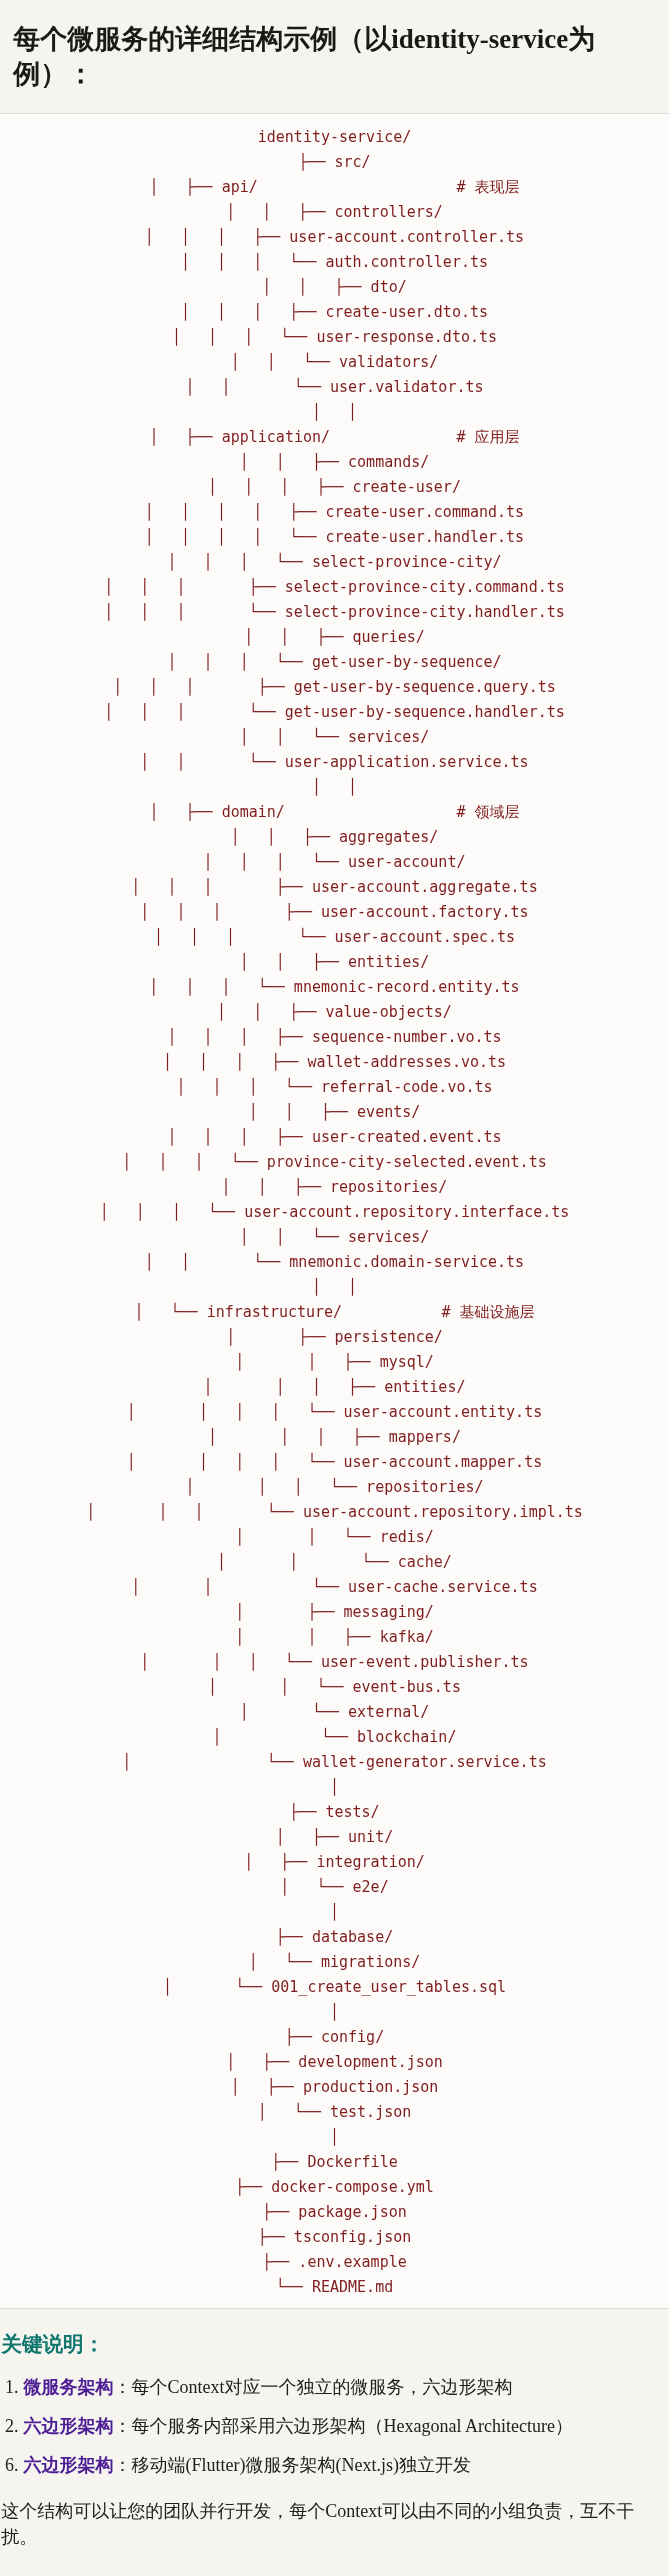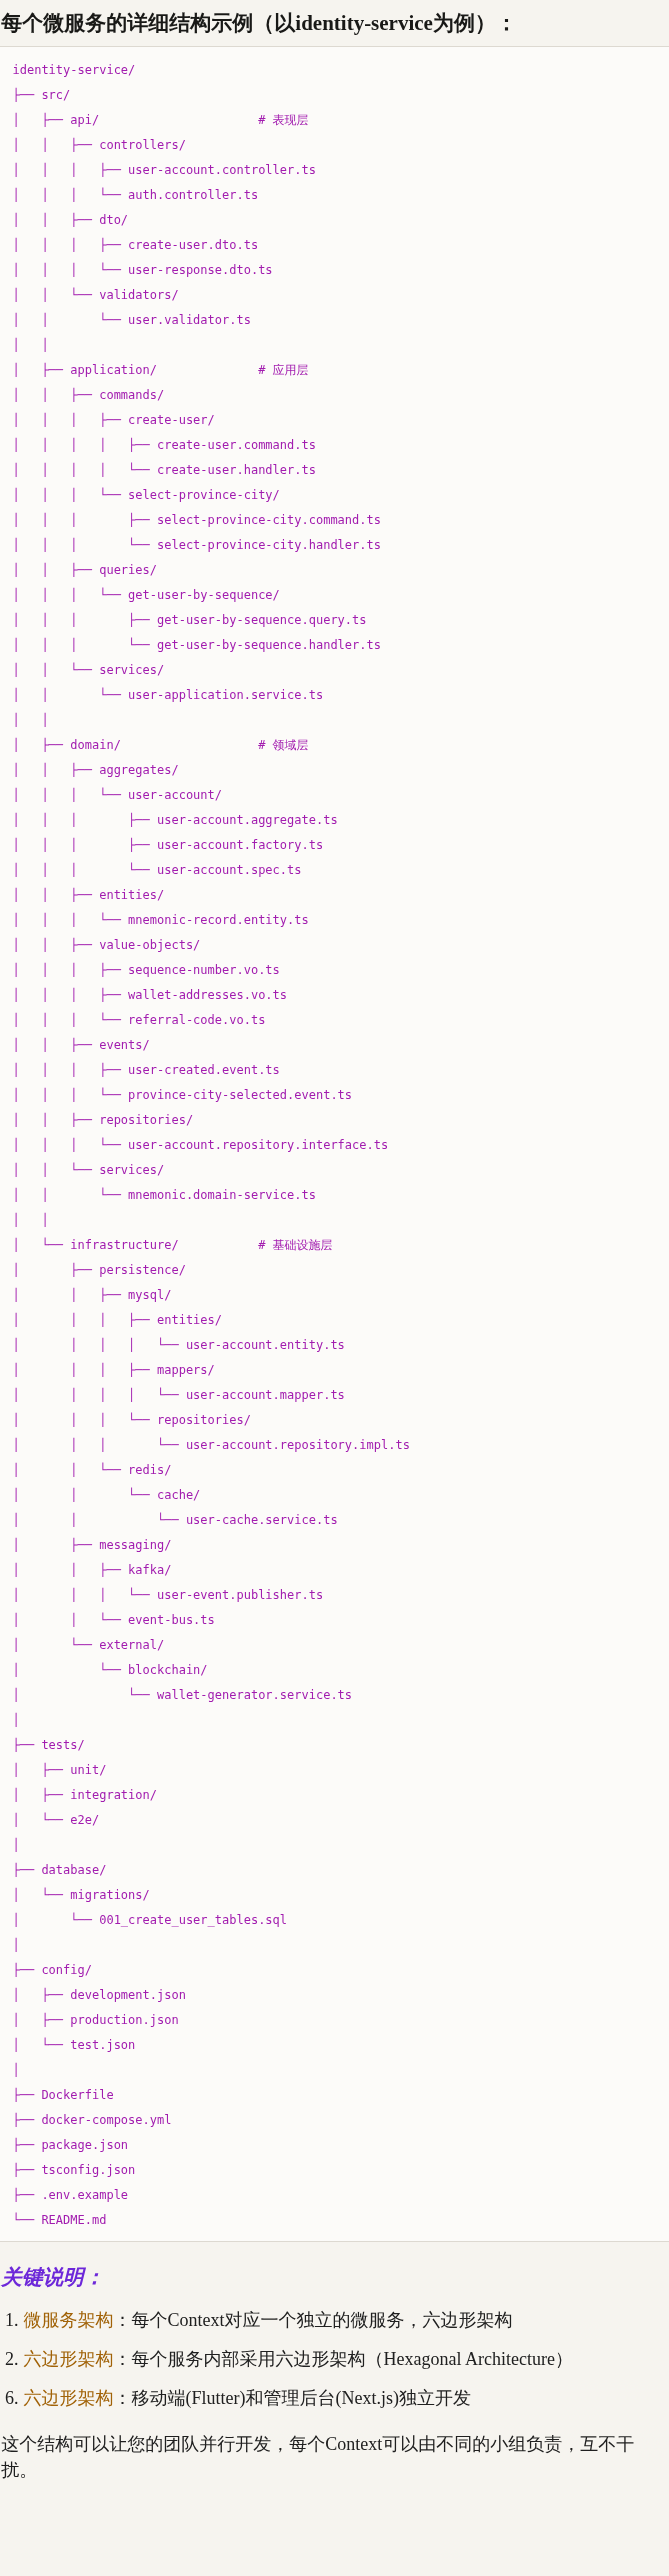--- a/index.html
+++ b/index.html
@@ -9,69 +9,69 @@
     width: 669px;
   }
   body {
     font-family: "Liberation Serif", "DejaVu Serif", serif;
     color: #1f1f1d;
     min-height: 2576px;
     box-sizing: border-box;
     padding-bottom: 8.8px;
   }
   .doc-title {
-    margin: 0;
+    margin: 12px;
     padding: 10px 2.5px 8.8px 1.3px;
-    font-size: 21px;
+    font-size: 27px;
     line-height: 1.3;
     font-weight: 700;
     color: #191917;
     font-family: "Liberation Serif", "DejaVu Serif", serif;
   }
   .code-block {
     margin: 0;
     border-top: 1.3px solid #ddd9d1;
     border-bottom: 1.3px solid #ddd9d1;
     background: #fcfbf9;
     padding: 11.3px 12.5px 7.5px 12.5px;
     font-family: "DejaVu Sans Mono", "Liberation Mono", monospace;
-    font-size: 12px;
+    font-size: 15px;
     line-height: 25px;
-    color: #a21caf;
+    color: #7f1d1d;
     white-space: pre;
     overflow: hidden;
+    text-align: center;
   }
   .notes {
     padding: 0 3.8px 0 1.3px;
   }
   .notes-heading {
     margin: 22.5px 0 16.3px 0;
     font-size: 20.6px;
     line-height: 1.3;
     font-weight: 700;
-    color: #6d28d9;
-    font-style: italic;
+    color: #0f766e;
   }
   .notes-list {
     list-style: none;
     margin: 0;
     padding: 0 0 0 3.8px;
   }
   .notes-list li {
     font-size: 18px;
     line-height: 26px;
     margin: 0 0 13px 0;
     color: #202020;
   }
   .item-num {
     margin-right: 5px;
   }
   .item-label {
-    font-weight: 400;
-    color: #a16207;
+    font-weight: 700;
+    color: #4c1d95;
   }
   .notes-footer {
     margin: 20px 0 0 0;
     font-size: 18px;
     line-height: 26px;
     color: #202020;
   }
 </style>
 </head>
 <body>
@@ -165,18 +165,18 @@
 ├── tsconfig.json
 ├── .env.example
 └── README.md</pre>
 
 <section class="notes">
   <h2 class="notes-heading">关键说明：</h2>
 
   <ol class="notes-list">
     <li><span class="item-num">1.</span><span class="item-label">微服务架构</span><span>：每个Context对应一个独立的微服务，六边形架构</span></li>
     <li><span class="item-num">2.</span><span class="item-label">六边形架构</span><span>：每个服务内部采用六边形架构（Hexagonal Architecture）</span></li>
-    <li><span class="item-num">6.</span><span class="item-label">六边形架构</span><span>：移动端(Flutter)和管理后台(Next.js)独立开发</span></li>
+    <li><span class="item-num">6.</span><span class="item-label">六边形架构</span><span>：移动端(Flutter)微服务架构(Next.js)独立开发</span></li>
   </ol>
 
   <p class="notes-footer">这个结构可以让您的团队并行开发，每个Context可以由不同的小组负责，互不干扰。</p>
 </section>
 
 
 </body></html>

